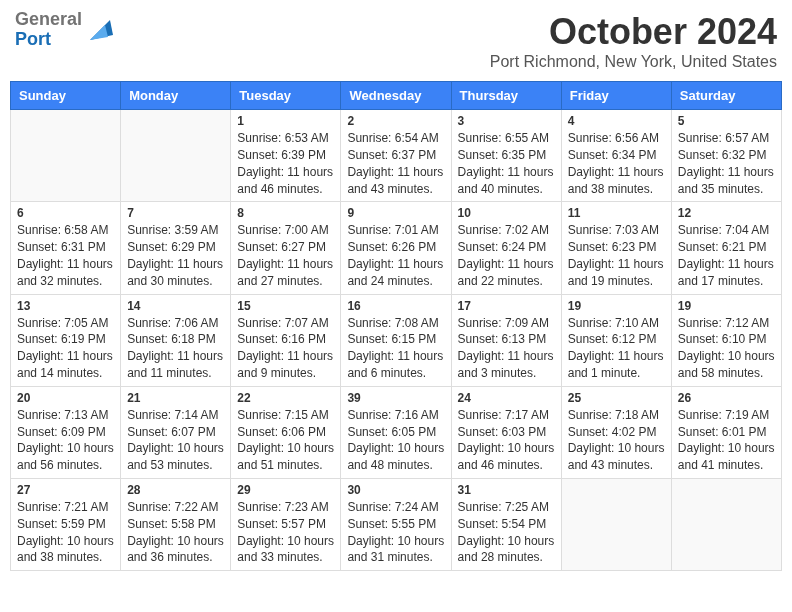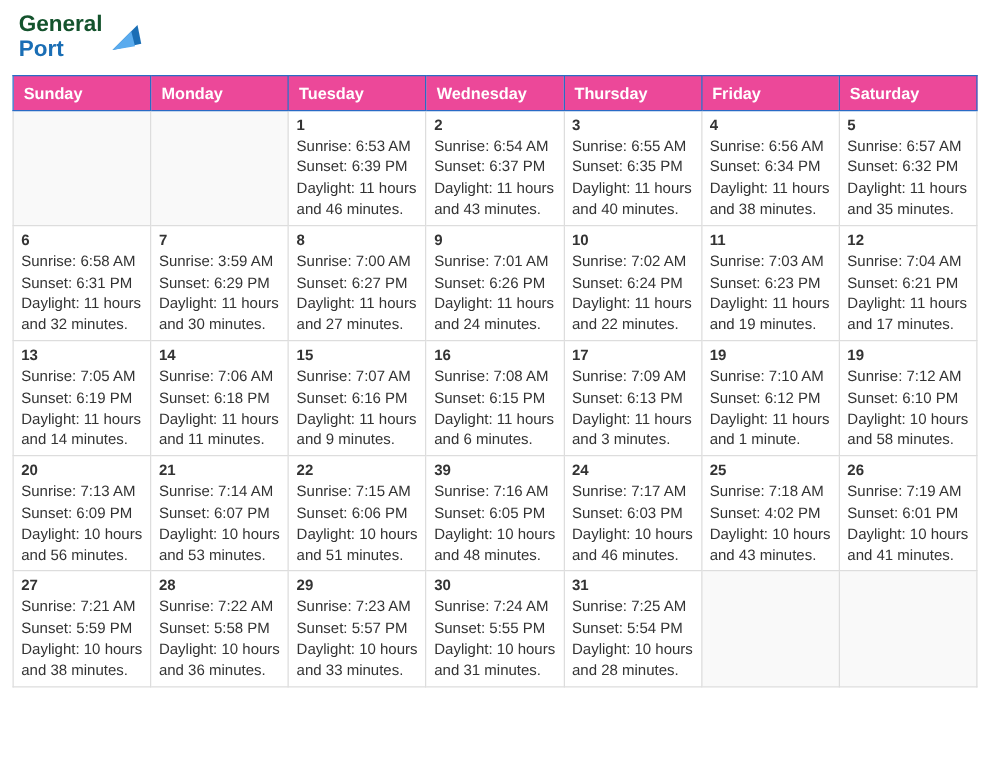--- a/index.html
+++ b/index.html
@@ -23,21 +23,21 @@
       gap: 0px;
     }
     .logo-text {
       display: flex;
       flex-direction: column;
       line-height: 1.1;
     }
     .logo-general {
       font-size: 18px;
       font-weight: bold;
-      color: #14532d;
+      color: #737373;
     }
     .logo-blue {
       font-size: 18px;
       font-weight: bold;
       color: #1a6eb5;
     }
     .logo-icon {
       width: 30px;
       height: 30px;
       margin-left: 3px;
@@ -54,21 +54,21 @@
     .location {
       font-size: 16px;
       color: #555;
     }
     .calendar {
       width: 100%;
       border-collapse: collapse;
       border: 1px solid #ccc;
     }
     .calendar th {
-      background-color: #ec4899;
+      background-color: #3b82f6;
       color: #fff;
       font-size: 13px;
       font-weight: bold;
       padding: 6px 8px;
       text-align: left;
       border: 1px solid #2a6bc5;
     }
     .calendar td {
       width: calc(100% / 7);
       vertical-align: top;
@@ -102,20 +102,22 @@
     <div class="logo-text">
       <span class="logo-general">General</span>
       <span class="logo-blue">Port</span>
     </div>
     <svg class="logo-icon" viewBox="0 0 30 30">
       <polygon points="5,25 25,5 28,20" fill="#1a6eb5"></polygon>
       <polygon points="5,25 20,10 23,22" fill="#5aabee"></polygon>
     </svg>
   </div>
   <div class="title-block">
+    <div class="month-title">October 2024</div>
+    <div class="location">Port Richmond, New York, United States</div>
   </div>
 </div>
 
 <table class="calendar">
   <thead>
     <tr>
     <th>Sunday</th>
         <th>Monday</th>
         <th>Tuesday</th>
         <th>Wednesday</th>

